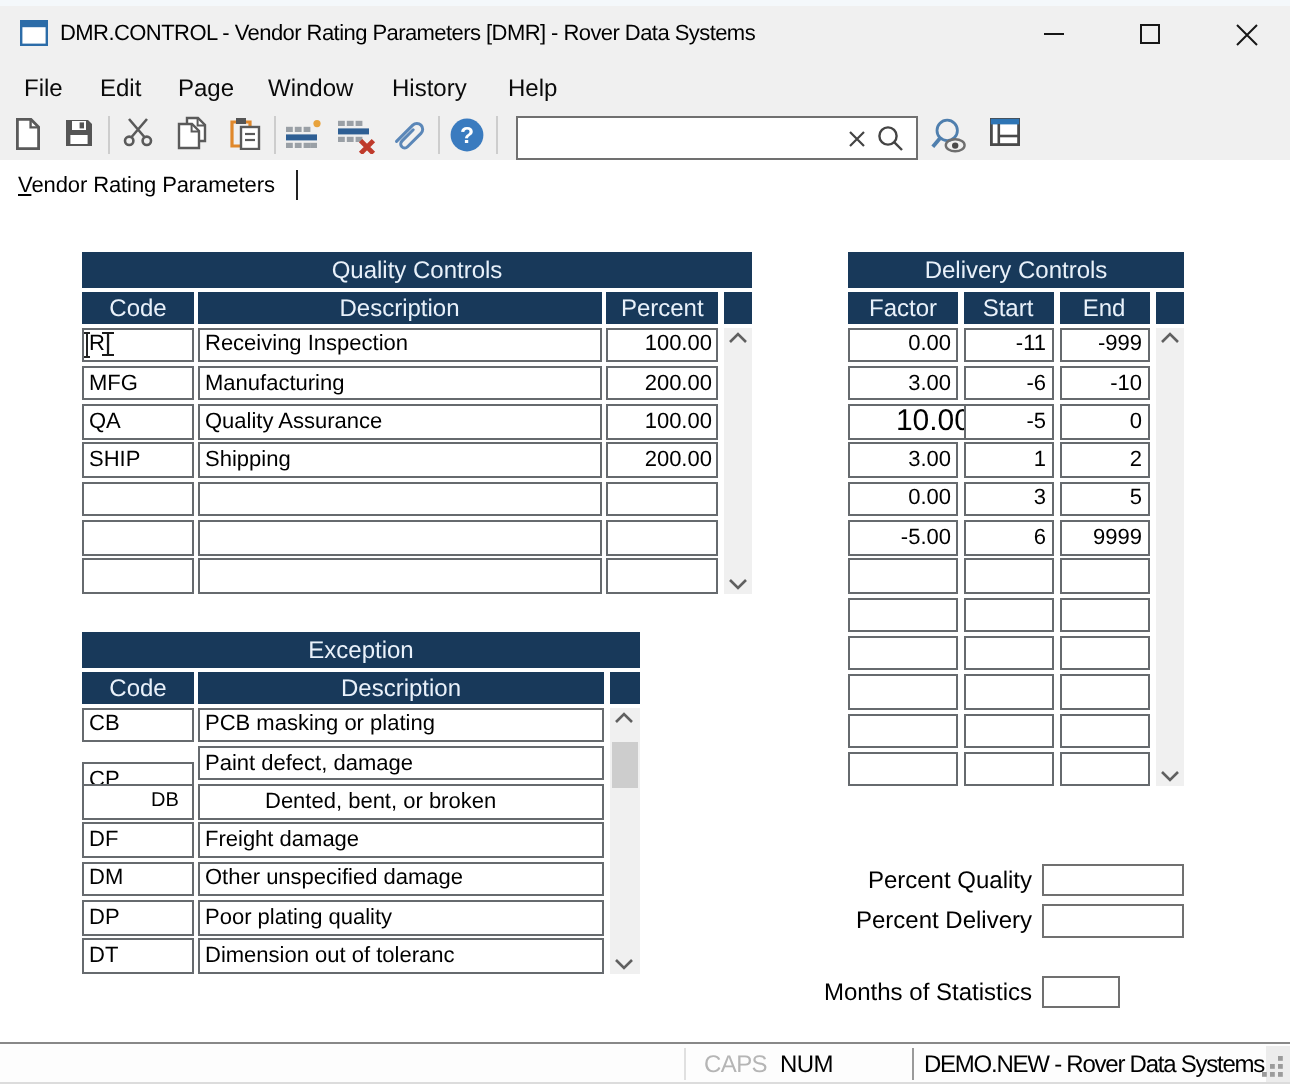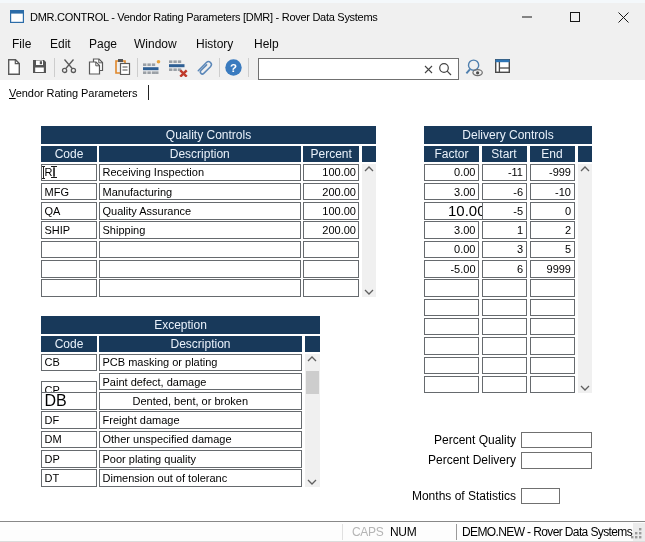--- a/index.html
+++ b/index.html
@@ -200,21 +200,21 @@
     </svg>
 </div>
 <div class="nc" style="left:41px;top:316px;width:279px;height:17.5px;font-size:12px;">Exception</div>
 <div class="nc" style="left:41px;top:335.5px;width:56px;height:16.5px;font-size:12px;">Code</div>
 <div class="nc" style="left:99px;top:335.5px;width:203px;height:16.5px;font-size:12px;">Description</div>
 <div class="nc" style="left:304.5px;top:335.5px;width:15.5px;height:16.5px;font-size:12px;"></div>
 <div class="cl" style="left:41px;top:353.5px;width:56px;height:17.5px;text-align:left;font-size:11px;"><span>CB</span></div>
 <div class="cl" style="left:99px;top:353.5px;width:203px;height:17.5px;text-align:left;font-size:11px;"><span>PCB masking or plating</span></div>
 <div class="cl" style="left:41px;top:381px;width:56px;height:17.5px;text-align:left;font-size:11px;"><span>CP</span></div>
 <div class="cl" style="left:99px;top:372.8px;width:203px;height:17.5px;text-align:left;font-size:11px;"><span>Paint defect, damage</span></div>
-<div class="cl" style="left:41px;top:392.1px;width:56px;height:17.5px;text-align:left;font-size:16px;"><span>DB</span></div>
+<div class="cl" style="left:41px;top:392.1px;width:56px;height:17.5px;text-align:left;font-size:10px;padding-left:31px;"><span>DB</span></div>
 <div class="cl" style="left:99px;top:392.1px;width:203px;height:17.5px;text-align:left;font-size:11px;padding-left:30px;"><span>Dented, bent, or broken</span></div>
 <div class="cl" style="left:41px;top:411.4px;width:56px;height:17.5px;text-align:left;font-size:11px;"><span>DF</span></div>
 <div class="cl" style="left:99px;top:411.4px;width:203px;height:17.5px;text-align:left;font-size:11px;"><span>Freight damage</span></div>
 <div class="cl" style="left:41px;top:430.7px;width:56px;height:17.5px;text-align:left;font-size:11px;"><span>DM</span></div>
 <div class="cl" style="left:99px;top:430.7px;width:203px;height:17.5px;text-align:left;font-size:11px;"><span>Other unspecified damage</span></div>
 <div class="cl" style="left:41px;top:450.0px;width:56px;height:17.5px;text-align:left;font-size:11px;"><span>DP</span></div>
 <div class="cl" style="left:99px;top:450.0px;width:203px;height:17.5px;text-align:left;font-size:11px;"><span>Poor plating quality</span></div>
 <div class="cl" style="left:41px;top:469.3px;width:56px;height:17.5px;text-align:left;font-size:11px;"><span>DT</span></div>
 <div class="cl" style="left:99px;top:469.3px;width:203px;height:17.5px;text-align:left;font-size:11px;"><span>Dimension out of toleranc</span></div>
 <div class="sb" style="left:304.5px;top:353.5px;width:15.5px;height:133.5px;">

